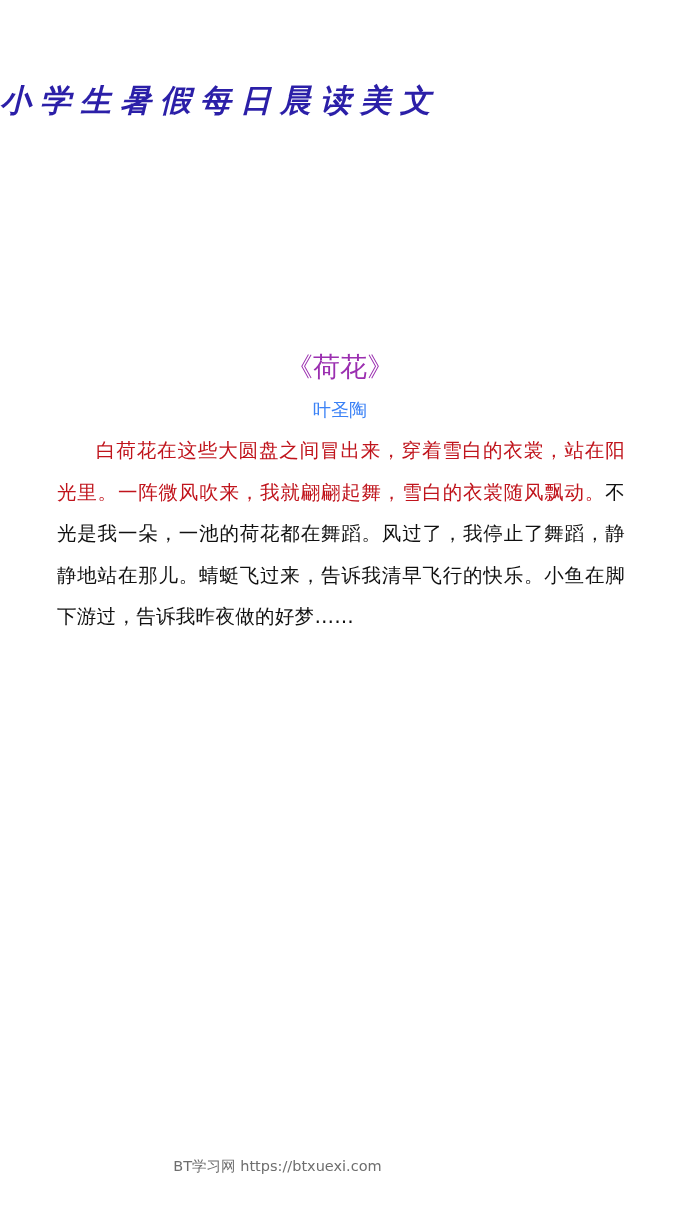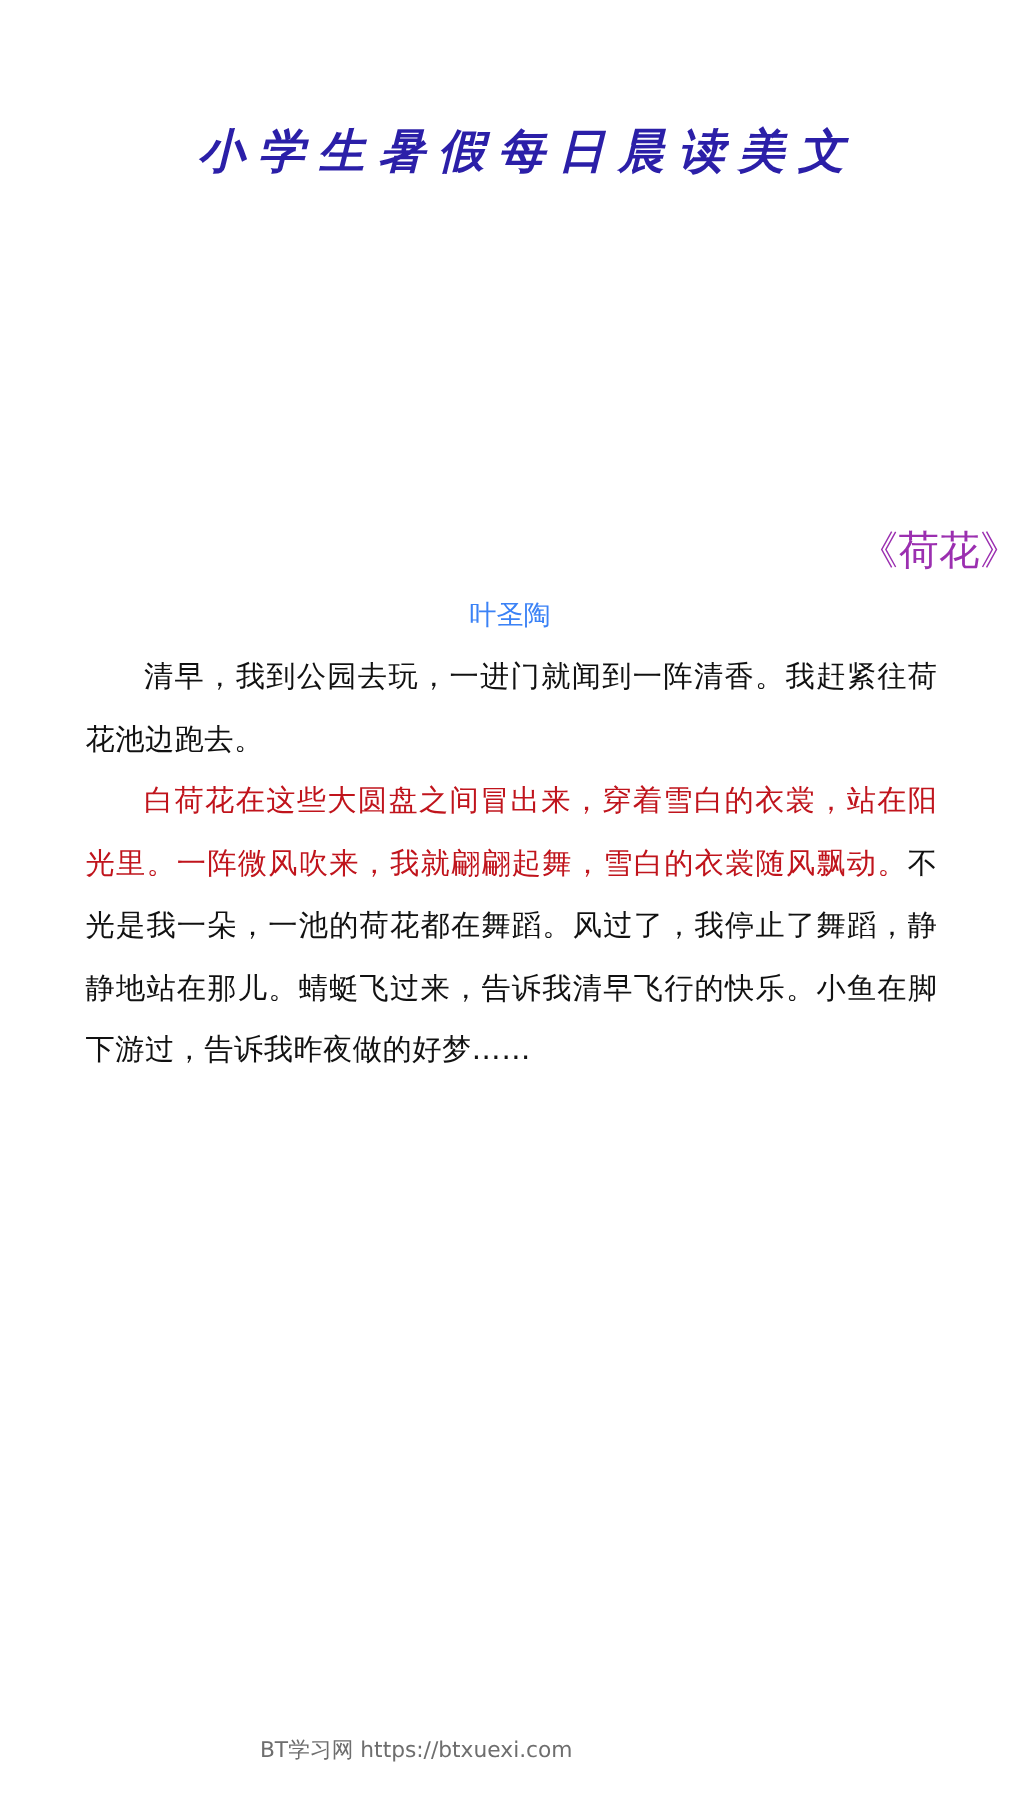--- a/index.html
+++ b/index.html
@@ -1,41 +1,38 @@
 <!DOCTYPE html>
 <html><head>
 <meta charset="utf-8">
 <style>
   html, body { margin: 0; padding: 0; background: #ffffff; }
   body { width: 680px; height: 1209px; position: relative; overflow: hidden;
          font-family: "DejaVu Sans", "Liberation Sans", sans-serif; }
-  .header-title { position: absolute; top: 80px; left: 0; width: 572px; text-align: right;
+  .header-title { position: absolute; top: 80px; left: 0; width: 572px; text-align: left;
          font-family: "DejaVu Serif", "Liberation Serif", serif; font-weight: bold; font-style: italic;
          font-size: 31px; color: #2b1fa8; letter-spacing: 9px; }
-  .poem-title { position: absolute; top: 349px; left: 0; width: 680px; text-align: right;
+  .poem-title { position: absolute; top: 349px; left: 0; width: 680px; text-align: center;
          font-size: 27px; color: #9b2fb0; }
   .author { position: absolute; top: 398px; left: 0; width: 680px; text-align: center;
          font-size: 18px; color: #3b82f6; }
   .article { position: absolute; top: 430px; left: 57px; width: 568px;
          font-size: 19.5px; line-height: 41.5px; color: #111111; }
   .article p { margin: 0; text-indent: 2em; text-align: justify; letter-spacing: 0.3px; }
   .hl { color: #c0141c; }
   .footer { position: absolute; top: 1157px; left: 0; width: 555px; text-align: center;
          font-size: 14.5px; color: #6e6e6e; }
 </style>
 </head>
 <body>
 
 <div class="header-title">小学生暑假每日晨读美文</div>
 
 <div class="poem-title">《荷花》</div>
 <div class="author">叶圣陶</div>
 
 <div class="article">
   <p>
-    <span>清早，我到公园去玩，一进门就闻到一阵清香。我赶紧往荷花池边跑去。</span>
-  </p>
-  <p>
     <span class="hl">白荷花在这些大圆盘之间冒出来，穿着雪白的衣裳，站在阳光里。一阵微风吹来，我就翩翩起舞，雪白的衣裳随风飘动。</span><span>不光是我一朵，一池的荷花都在舞蹈。风过了，我停止了舞蹈，静静地站在那儿。蜻蜓飞过来，告诉我清早飞行的快乐。小鱼在脚下游过，告诉我昨夜做的好梦……</span>
   </p>
 </div>
 
 <div class="footer">BT学习网 https://btxuexi.com</div>
 
 </body></html>

